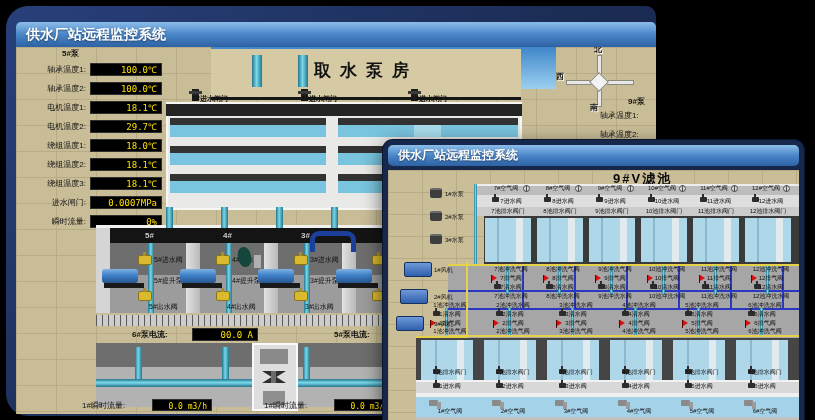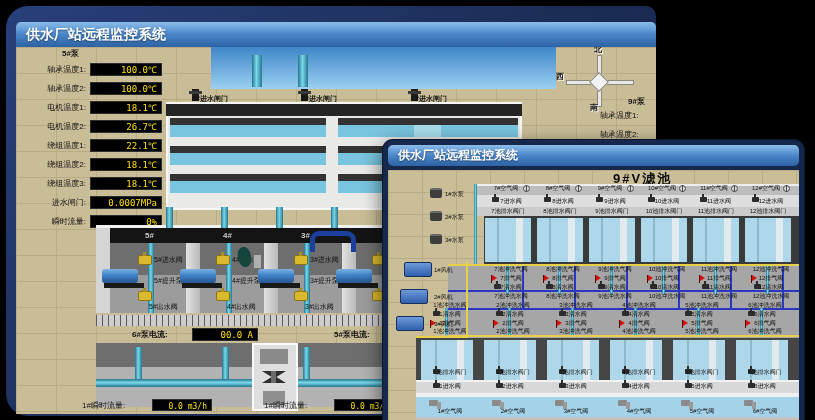--- a/index.html
+++ b/index.html
@@ -62,20 +62,23 @@
 
 <div id="stage">
   <div id="panel"></div>
 
   <div id="backwin">
     <div class="titlebar">
       <span>供水厂站远程监控系统</span>
     </div>
     <div id="bscene">
       <div class="abs" id="sky" style="left:195px;top:0;width:345px;height:42px;background:linear-gradient(#3f86c9,#9cd0f0);"></div>
+      <div class="abs" id="roofband" style="left:195px;top:2px;width:310px;height:48px;background:#d6caa4;border-bottom:3px solid #161616;text-align:center;">
+        <span style="font-family:'Liberation Serif',serif;font-weight:bold;font-size:17px;letter-spacing:9px;color:#111;line-height:44px;">取水泵房</span>
+      </div>
       <div class="pipev" style="left:236px;top:8px;width:10px;height:32px;"></div>
       <div class="pipev" style="left:282px;top:8px;width:10px;height:32px;"></div>
 
       <div class="abs" style="left:150px;top:55px;width:356px;height:108px;background:#e9e9e7;box-shadow:inset 0 0 0 2px #f6f6f4;"></div>
       <div class="abs" style="left:150px;top:57px;width:356px;height:12px;background:#242424;"></div>
       <div id="channels">
           <div class="abs" style="left: 154px; top: 71px; width: 348px; height: 7px; background: rgb(51, 51, 51);"></div>
           <div class="abs" style="left: 154px; top: 78px; width: 348px; height: 12px; background: linear-gradient(90deg, rgb(121, 196, 222) 0px, rgb(121, 196, 222) 70%, rgb(169, 220, 236) 70%, rgb(169, 220, 236) 78%, rgb(121, 196, 222) 78%);"></div>
           <div class="abs" style="left: 154px; top: 99px; width: 348px; height: 7px; background: rgb(51, 51, 51);"></div>
           <div class="abs" style="left: 154px; top: 106px; width: 348px; height: 12px; background: linear-gradient(90deg, rgb(121, 196, 222) 0px, rgb(121, 196, 222) 70%, rgb(169, 220, 236) 70%, rgb(169, 220, 236) 78%, rgb(121, 196, 222) 78%);"></div>
@@ -109,23 +112,23 @@
 
       <span class="t8 b" style="left:46px;top:2px;">5#泵</span>
       <div id="ppanel">
           <div class="t8" style="left: 2px; top: 18px; width: 68px; text-align: right;">轴承温度1:</div>
           <div class="ro" style="left: 74px; top: 16px; width: 72px; height: 13px; font-size: 9px;">100.0℃</div>
           <div class="t8" style="left: 2px; top: 37px; width: 68px; text-align: right;">轴承温度2:</div>
           <div class="ro" style="left: 74px; top: 35px; width: 72px; height: 13px; font-size: 9px;">100.0℃</div>
           <div class="t8" style="left: 2px; top: 56px; width: 68px; text-align: right;">电机温度1:</div>
           <div class="ro" style="left: 74px; top: 54px; width: 72px; height: 13px; font-size: 9px;">18.1℃</div>
           <div class="t8" style="left: 2px; top: 75px; width: 68px; text-align: right;">电机温度2:</div>
-          <div class="ro" style="left: 74px; top: 73px; width: 72px; height: 13px; font-size: 9px;">26.7℃</div>
+          <div class="ro" style="left: 74px; top: 73px; width: 72px; height: 13px; font-size: 9px;">29.7℃</div>
           <div class="t8" style="left: 2px; top: 94px; width: 68px; text-align: right;">绕组温度1:</div>
-          <div class="ro" style="left: 74px; top: 92px; width: 72px; height: 13px; font-size: 9px;">22.1℃</div>
+          <div class="ro" style="left: 74px; top: 92px; width: 72px; height: 13px; font-size: 9px;">18.0℃</div>
           <div class="t8" style="left: 2px; top: 113px; width: 68px; text-align: right;">绕组温度2:</div>
           <div class="ro" style="left: 74px; top: 111px; width: 72px; height: 13px; font-size: 9px;">18.1℃</div>
           <div class="t8" style="left: 2px; top: 132px; width: 68px; text-align: right;">绕组温度3:</div>
           <div class="ro" style="left: 74px; top: 130px; width: 72px; height: 13px; font-size: 9px;">18.1℃</div>
           <div class="t8" style="left: 2px; top: 151px; width: 68px; text-align: right;">进水闸门:</div>
           <div class="ro" style="left: 74px; top: 149px; width: 72px; height: 13px; font-size: 9px;">0.0007MPa</div>
           <div class="t8" style="left: 2px; top: 170px; width: 68px; text-align: right;">瞬时流量:</div>
           <div class="ro" style="left: 74px; top: 168px; width: 72px; height: 13px; font-size: 9px;">0%</div>
         </div>
 

